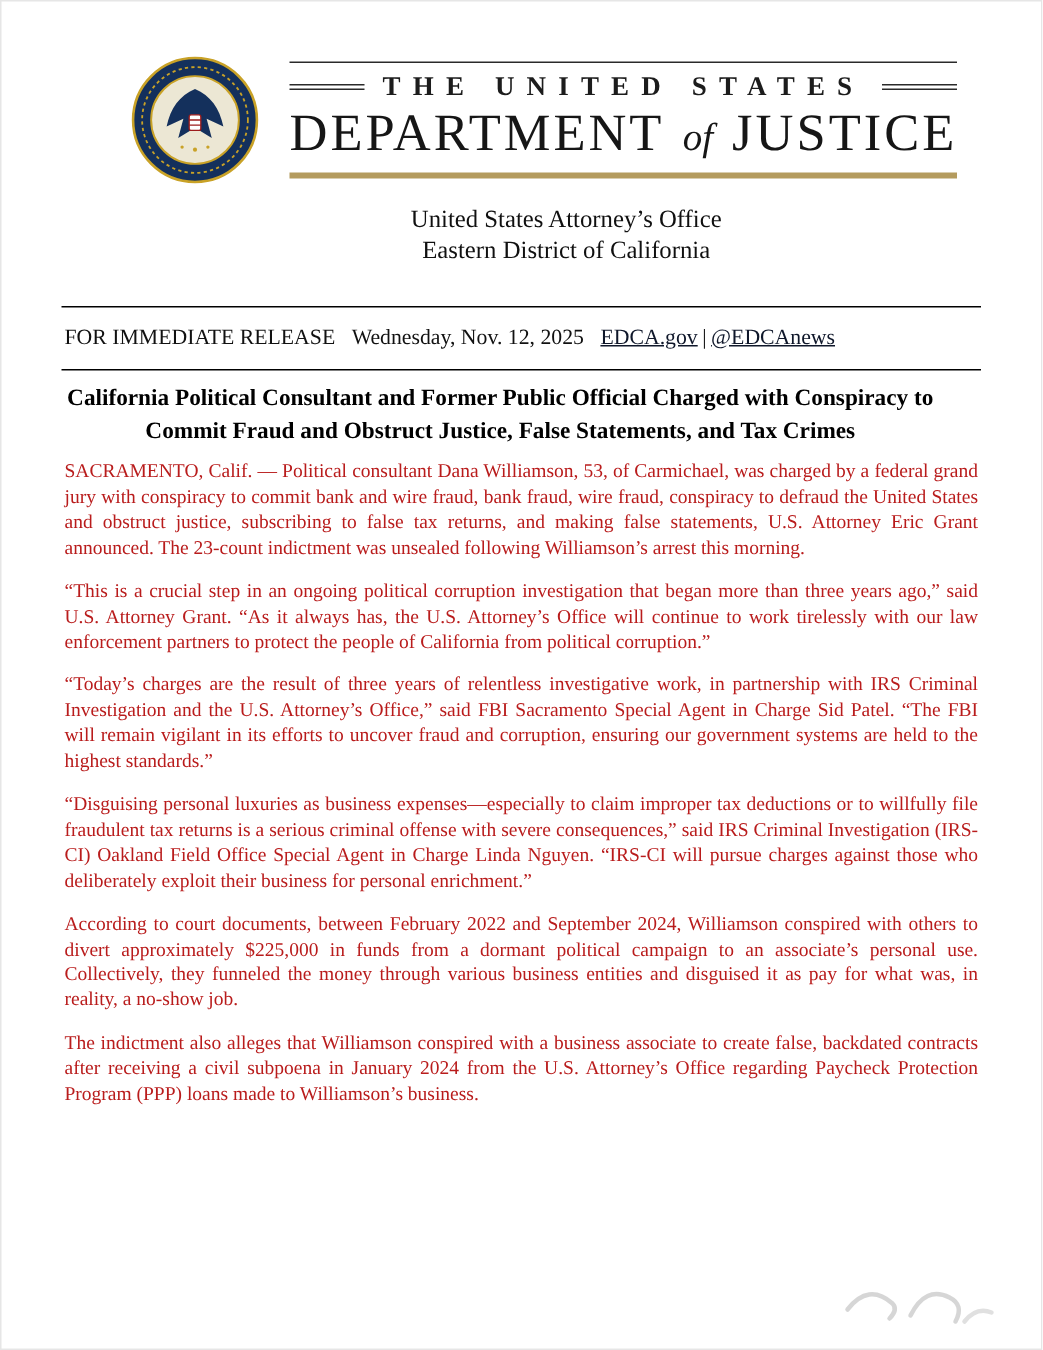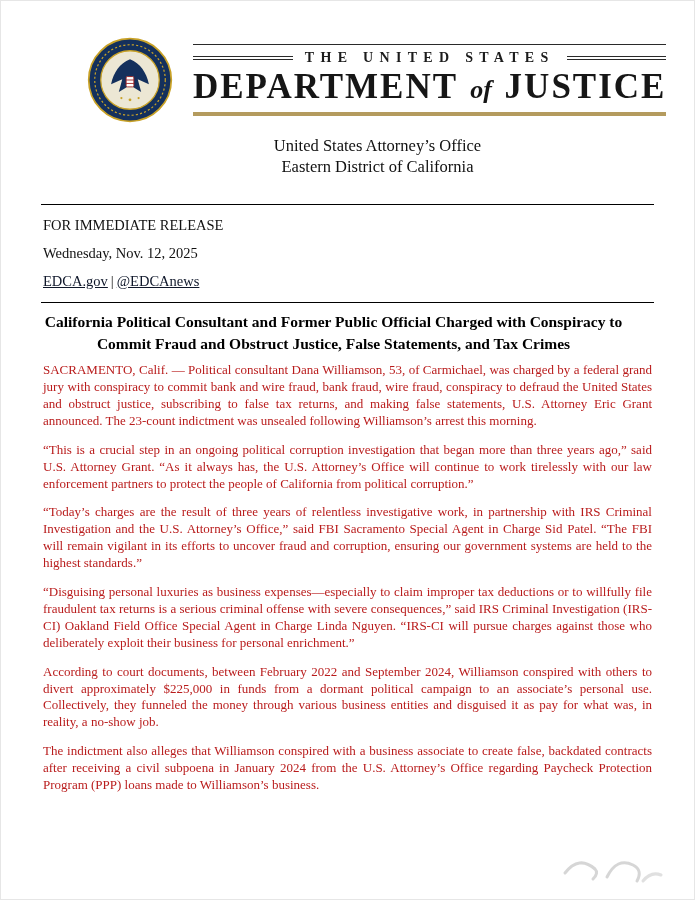--- a/index.html
+++ b/index.html
@@ -34,31 +34,31 @@
     border-top: 1.5px solid #2a2a2a;
     margin-bottom: 2px;
   }
   .dline {
     flex: 1;
     height: 4px;
     border-top: 1px solid #2a2a2a;
     border-bottom: 1px solid #2a2a2a;
   }
   .agency-small {
-    font-size: 14px;
+    font-size: 18px;
     font-weight: 600;
     letter-spacing: 0.45em;
     white-space: nowrap;
     color: #1c1c1c;
   }
   .dept-title {
     font-size: 35px;
     letter-spacing: 2px;
     color: #161616;
-    font-weight: 700;
+    font-weight: 400;
     line-height: 1.1;
     white-space: nowrap;
   }
   .dept-title .of {
     font-style: italic;
     font-size: 26px;
     letter-spacing: 0;
     padding: 0 2px;
   }
   .m-bottom {
@@ -84,21 +84,21 @@
   .rule.first { margin-top: 26px; }
 
   
   .meta {
     display: flex;
     justify-content: space-between;
     align-items: flex-start;
     padding: 12px 42px 12px 42px;
     font-size: 14.5px;
   }
-  .meta .col { display: flex; flex-direction: column; gap: 11px; }
+  .meta .col { display: flex; flex-direction: row; gap: 11px; }
   .meta .col.right { text-align: right; }
   a.doc-link {
     color: #0f172a;
     text-decoration: underline;
     cursor: pointer;
   }
   .sep { color: #111; padding: 0 3px; }
 
   
   .headline {

